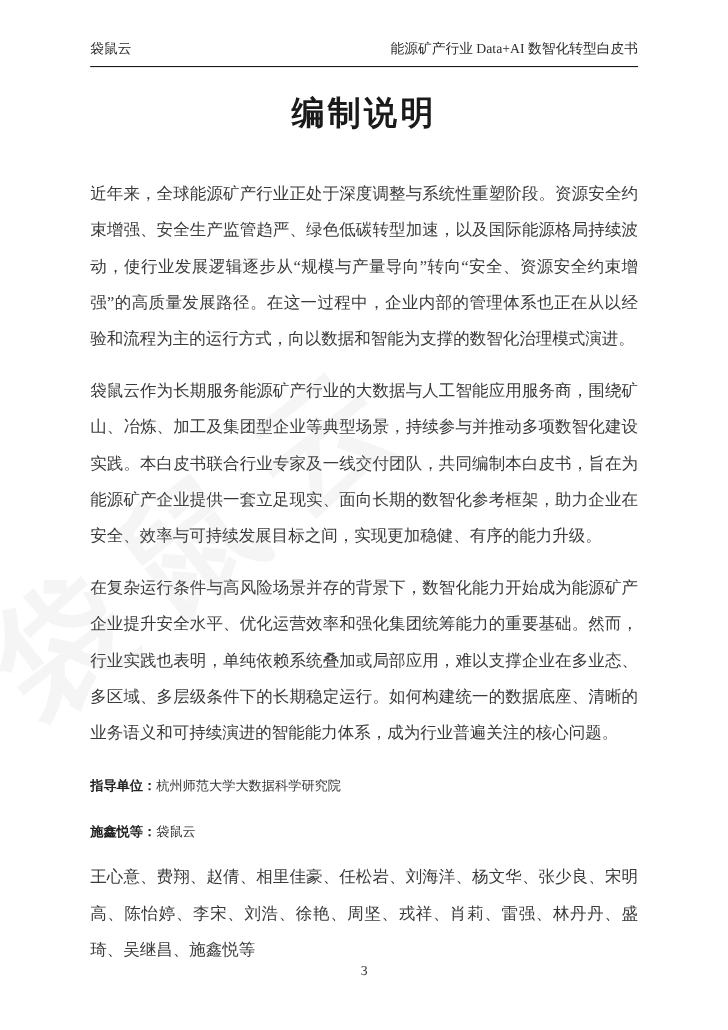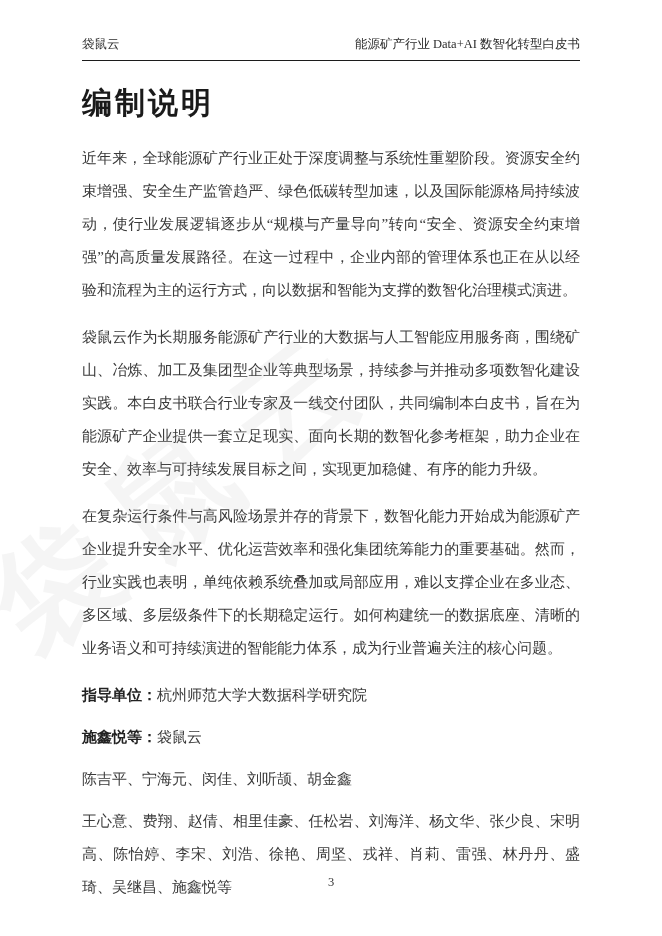--- a/index.html
+++ b/index.html
@@ -18,36 +18,36 @@
     display: flex;
     justify-content: space-between;
     align-items: flex-end;
     font-size: 12.5px;
     color: #2b2b2b;
     padding-bottom: 7px;
     border-bottom: 1.6px solid #1c1c1c;
   }
   .doc-title { text-align: right; }
   .page-title {
-    text-align: left;
+    text-align: center;
     font-size: 30px;
     font-weight: bold;
     color: #1a1a1a;
     letter-spacing: 3px;
-    margin: 22px 0 18px 0;
+    margin: 22px 0 37px 0;
   }
   .body-text {
     font-size: 15px;
     line-height: 33px;
     text-align: justify;
     margin: 0 0 14px 0;
     color: #3a3a3a;
   }
   .field {
-    font-size: 15px;
+    font-size: 12px;
     line-height: 33px;
     margin: 5px 0 9px 0;
   }
   .b { font-weight: bold; color: #222222; }
   .names {
     font-size: 15px;
     line-height: 33px;
     text-align: justify;
     margin: 0 0 9px 0;
     color: #3a3a3a;
@@ -96,19 +96,18 @@
   <p class="body-text">在复杂运行条件与高风险场景并存的背景下，数智化能力开始成为能源矿产企业提升安全水平、优化运营效率和强化集团统筹能力的重要基础。然而，行业实践也表明，单纯依赖系统叠加或局部应用，难以支撑企业在多业态、多区域、多层级条件下的长期稳定运行。如何构建统一的数据底座、清晰的业务语义和可持续演进的智能能力体系，成为行业普遍关注的核心问题。</p>
 
   <p class="field">
     <span class="b">指导单位：</span><span>杭州师范大学大数据科学研究院</span>
   </p>
 
   <p class="field">
     <span class="b">施鑫悦等：</span><span>袋鼠云</span>
   </p>
 
-  <p class="names">陈吉平、宁海元、闵佳、刘听颉、胡金鑫</p>
 
   <p class="names">王心意、费翔、赵倩、相里佳豪、任松岩、刘海洋、杨文华、张少良、宋明高、陈怡婷、李宋、刘浩、徐艳、周坚、戎祥、肖莉、雷强、林丹丹、盛琦、吴继昌、施鑫悦等</p>
 
   <div class="footer">3</div>
 
 </div>
 
 </body></html>

